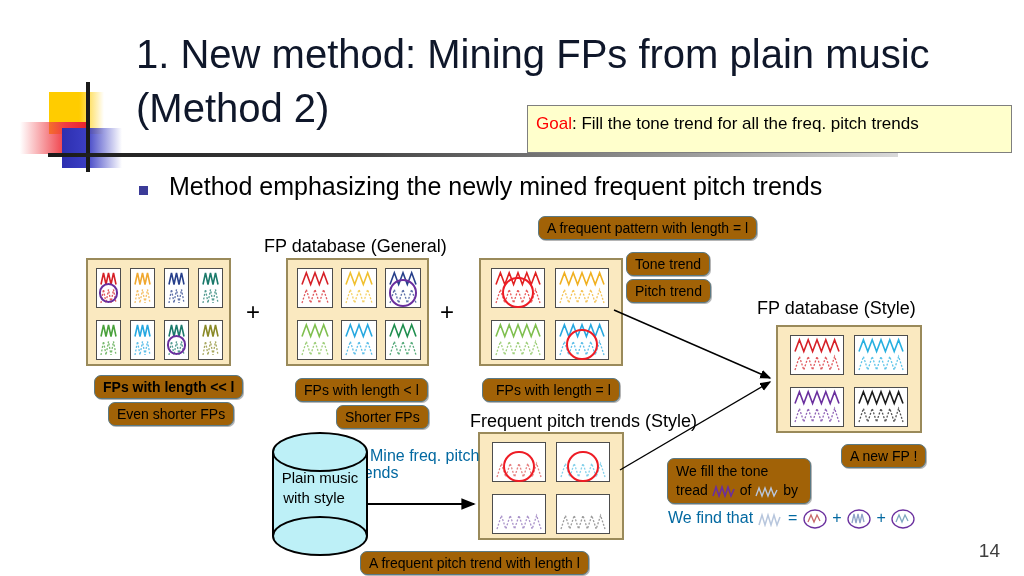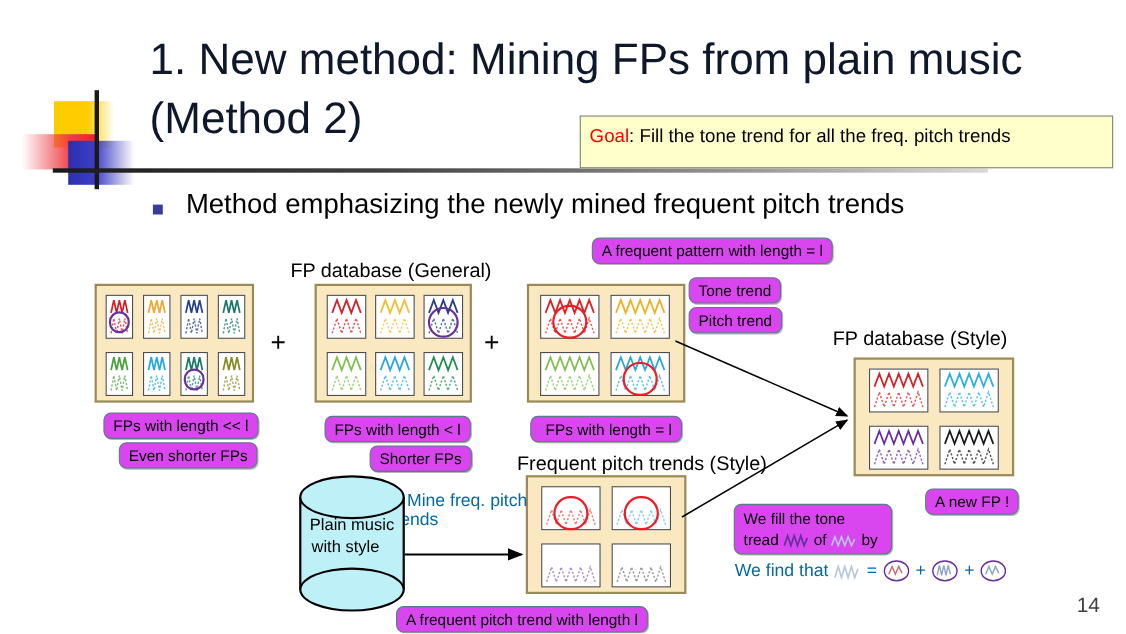--- a/index.html
+++ b/index.html
@@ -46,21 +46,21 @@
   .cell{position:absolute;background:#ffffff;border:1px solid #4d4d4d;box-sizing:border-box;
      overflow:hidden;}
   .cell svg{display:block;}
 
   
   .hl{position:absolute;border-radius:50%;box-sizing:border-box;background:transparent;}
   .hl.purple{border:2px solid #6a2f9e;}
   .hl.red{border:2px solid #ee1c25;}
 
   
-  .callout{position:absolute;background:#d946ef;border:1px solid #5a7a86;border-radius:7px;
+  .callout{position:absolute;background:#a16207;border:1px solid #5a7a86;border-radius:7px;
      box-sizing:border-box;font-size:14px;color:#000;padding:3px 8px;white-space:nowrap;
      box-shadow:1px 1px 0 rgba(120,120,120,.55);}
 
   
   .cyl-body{position:absolute;background:#bdf0f7;border-left:2px solid #000;
      border-right:2px solid #000;box-sizing:border-box;}
   .cyl-top{position:absolute;background:#bdf0f7;border:2px solid #000;border-radius:50%;
      box-sizing:border-box;}
   .cyl-bot{position:absolute;background:#bdf0f7;border:2px solid #000;border-radius:50%;
      box-sizing:border-box;}
@@ -295,21 +295,21 @@
   <div class="callout" style="left:538px;top:216px;">
     <span>A frequent pattern with length = l</span>
   </div>
   <div class="callout" style="left:626px;top:252px;">
     <span>Tone trend</span>
   </div>
   <div class="callout" style="left:626px;top:279px;">
     <span>Pitch trend</span>
   </div>
 
-  <div class="callout" style="left:94px;top:375px;">
+  <div class="callout" style="left:94px;top:375px;font-weight:bold;">
     <span>FPs with length &lt;&lt; l</span>
   </div>
   <div class="callout" style="left:108px;top:402px;text-align:center;">
     <span>Even shorter FPs</span>
   </div>
 
   <div class="callout" style="left:295px;top:378px;">
     <span>FPs with length &lt; l</span>
   </div>
   <div class="callout" style="left:336px;top:405px;">

